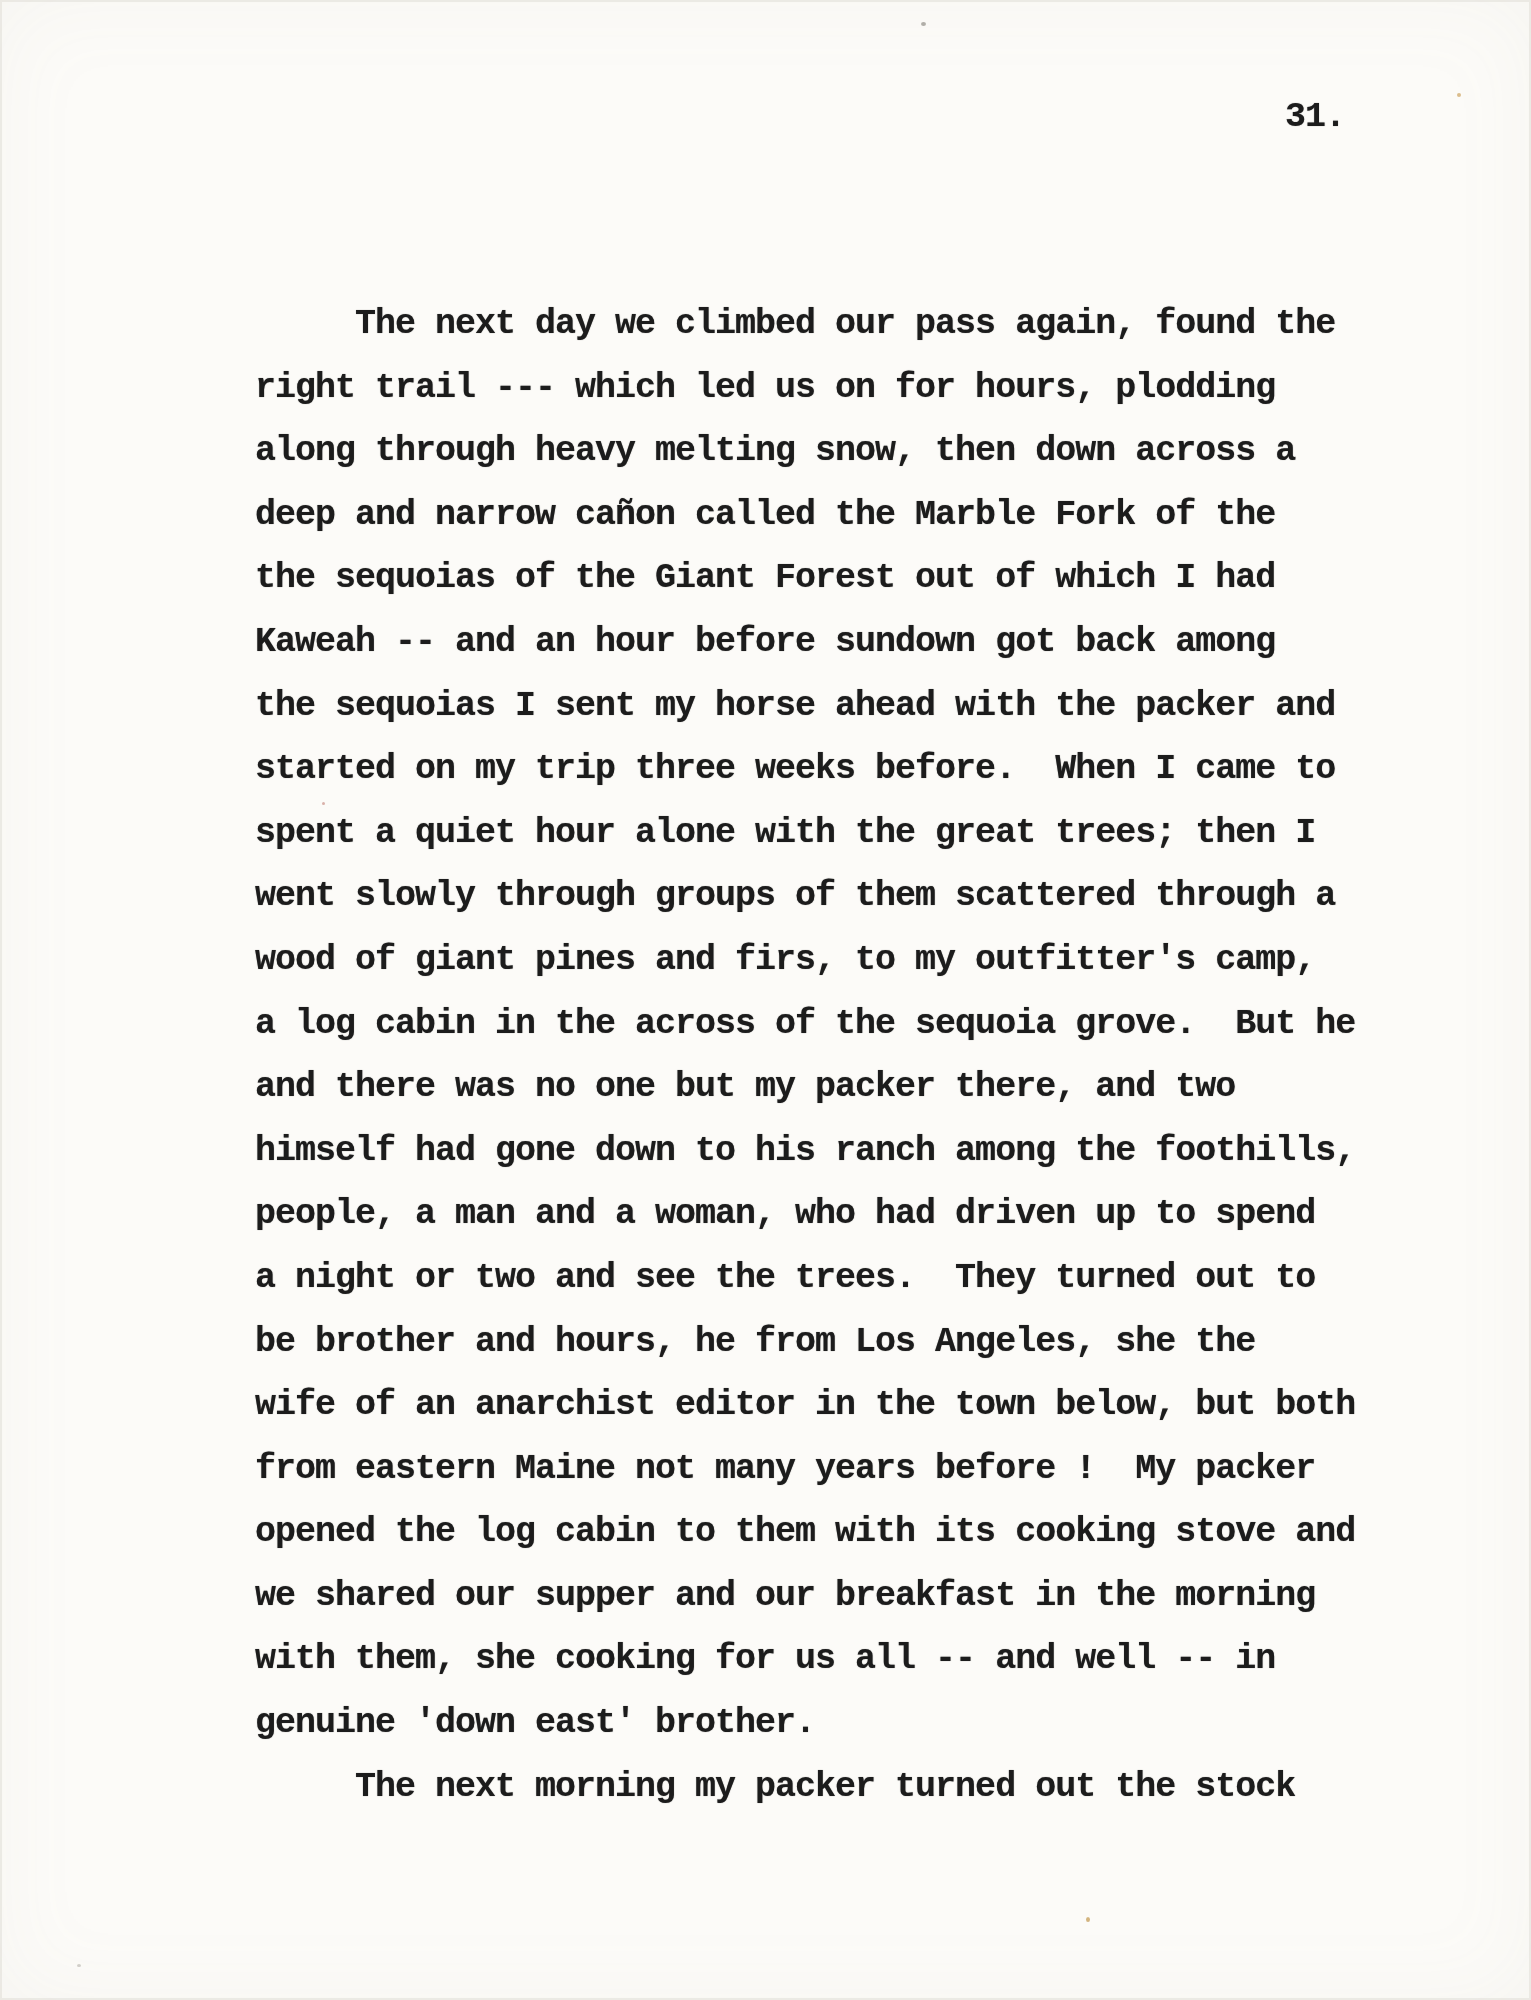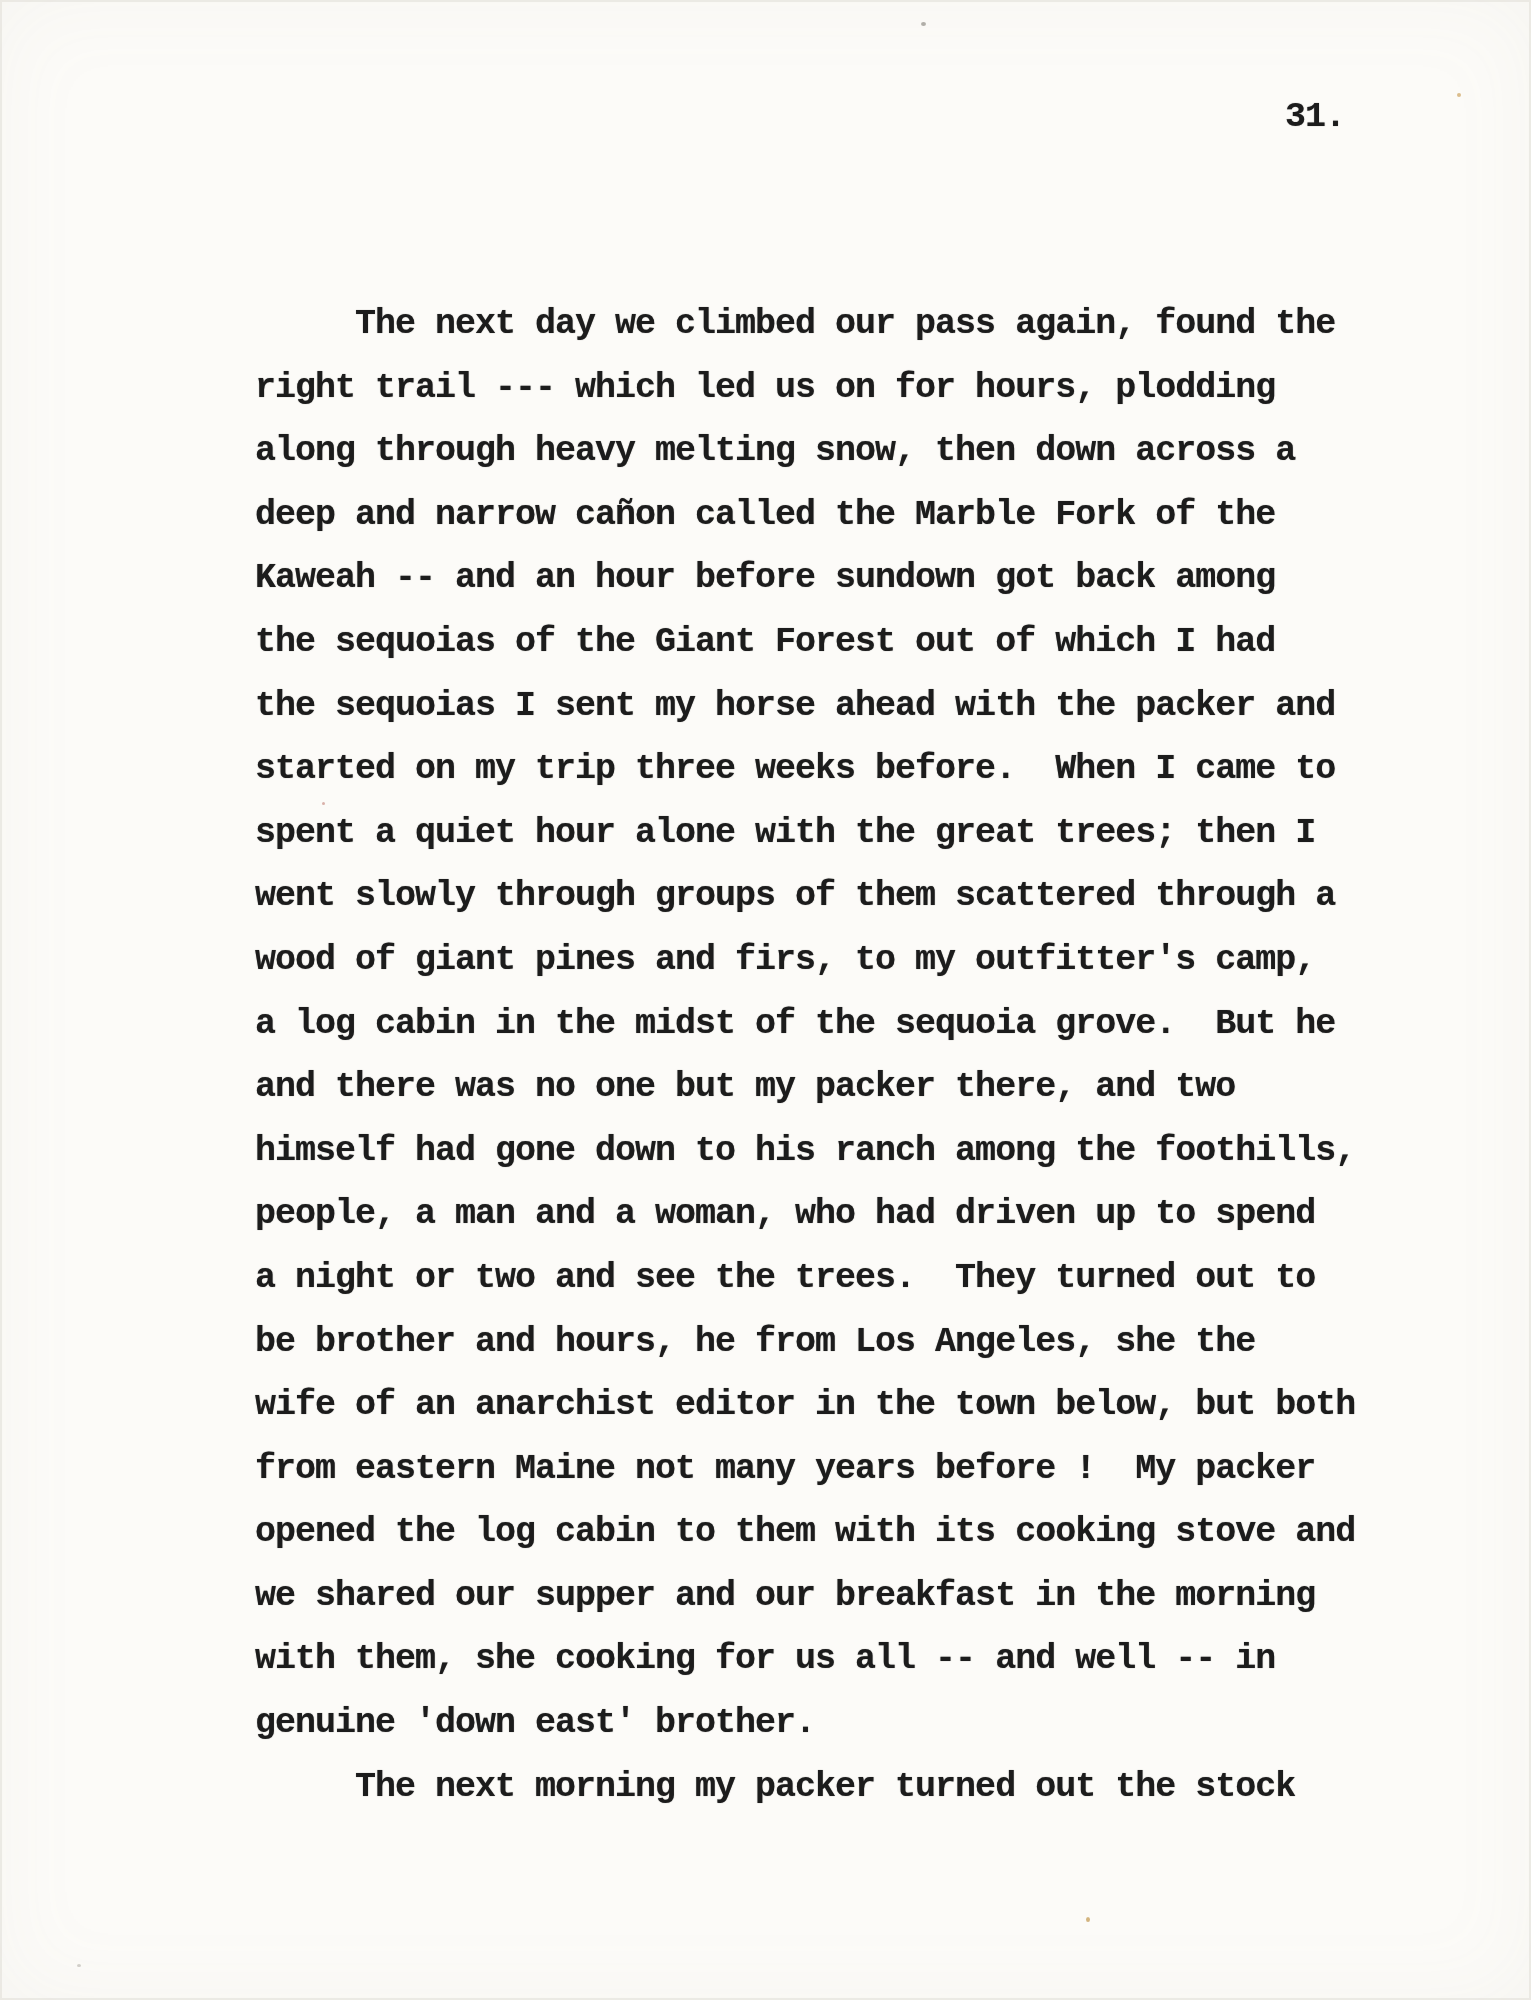--- a/index.html
+++ b/index.html
@@ -58,28 +58,28 @@
 <body>
 
 <div class="page" style="--paper: #fcfbf8; --ink: #1c1c1c;">
   <div class="page-number">31.</div>
 
   <div class="text-block">
       <div class="text-line">     The next day we climbed our pass again, found the</div>
       <div class="text-line">right trail --- which led us on for hours, plodding</div>
       <div class="text-line">along through heavy melting snow, then down across a</div>
       <div class="text-line">deep and narrow cañon called the Marble Fork of the</div>
+      <div class="text-line">the sequoias of the Giant Forest out of which I had</div>
       <div class="text-line">Kaweah -- and an hour before sundown got back among</div>
-      <div class="text-line">the sequoias of the Giant Forest out of which I had</div>
       <div class="text-line">the sequoias I sent my horse ahead with the packer and</div>
       <div class="text-line">started on my trip three weeks before.  When I came to</div>
       <div class="text-line">spent a quiet hour alone with the great trees; then I</div>
       <div class="text-line">went slowly through groups of them scattered through a</div>
       <div class="text-line">wood of giant pines and firs, to my outfitter's camp,</div>
-      <div class="text-line">a log cabin in the midst of the sequoia grove.  But he</div>
+      <div class="text-line">a log cabin in the across of the sequoia grove.  But he</div>
       <div class="text-line">and there was no one but my packer there, and two</div>
       <div class="text-line">himself had gone down to his ranch among the foothills,</div>
       <div class="text-line">people, a man and a woman, who had driven up to spend</div>
       <div class="text-line">a night or two and see the trees.  They turned out to</div>
       <div class="text-line">be brother and hours, he from Los Angeles, she the</div>
       <div class="text-line">wife of an anarchist editor in the town below, but both</div>
       <div class="text-line">from eastern Maine not many years before !  My packer</div>
       <div class="text-line">opened the log cabin to them with its cooking stove and</div>
       <div class="text-line">we shared our supper and our breakfast in the morning</div>
       <div class="text-line">with them, she cooking for us all -- and well -- in</div>

